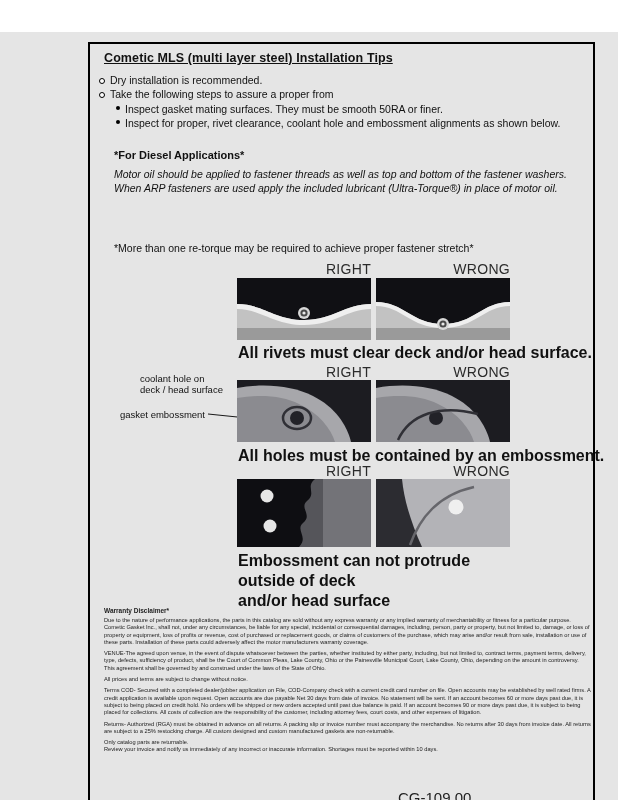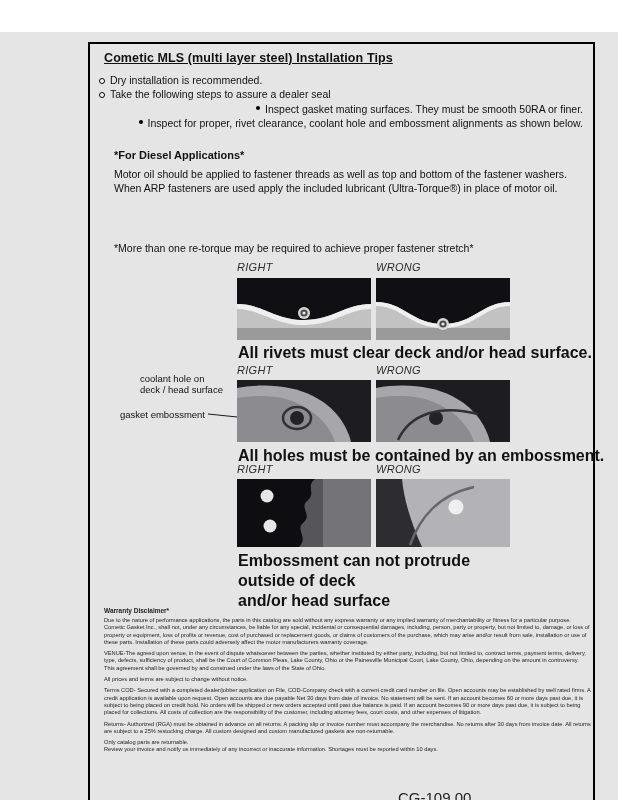--- a/index.html
+++ b/index.html
@@ -16,30 +16,30 @@
     font-size:12.5px; font-weight:bold; text-decoration:underline;
     letter-spacing:0.1px;
   }
   .tips { position:absolute; left:99px; top:42px; width:484px; font-size:10.5px; line-height:1.22; }
   .tip { display:flex; align-items:flex-start; margin-bottom:1.5px; }
   .tip .o {
     width:4px; height:4px; border:1px solid #000; border-radius:50%;
     margin:3.5px 5px 0 0; flex:0 0 auto; background:#fff;
   }
   .subtips { margin-left:17px; }
-  .subtip { display:flex; align-items:flex-start; margin-bottom:1.5px;justify-content:flex-end; }
+  .subtip { display:flex; align-items:flex-start; margin-bottom:1.5px; }
   .subtip .b {
     width:4px; height:4px; background:#000; border-radius:50%;
     margin:3.5px 5px 0 0; flex:0 0 auto;
   }
   .h-diesel { position:absolute; left:114px; top:117px; font-size:11px; font-weight:bold; }
   .para { position:absolute; font-size:10.5px; line-height:1.35; width:476px; left:114px; }
   .dg-label {
-    position:absolute; width:134px; text-align:left;
-    font-size:11px; color:#2b2b2b; letter-spacing:0.3px;font-style:italic;
+    position:absolute; width:134px; text-align:right;
+    font-size:14px; color:#2b2b2b; letter-spacing:0.3px;
   }
   .panel { position:absolute; width:134px; line-height:0; }
   .caption { position:absolute; font-size:16px; color:#111;font-weight:bold; }
   .pre { white-space:pre-line; }
   .annot { position:absolute; font-size:9.5px; line-height:1.18; color:#111; }
   .leader { position:absolute; }
   .disc { position:absolute; left:104px; top:575px; width:488px; color:#1c1c1c; }
   .disc .dh { font-size:6.5px; font-weight:bold; margin-bottom:3px; }
   .disc .dp { font-size:5.7px; line-height:1.28; margin-bottom:4px; text-align:left; }
   .footer { position:absolute; left:398px; top:757px; font-size:15px; color:#222; }
@@ -52,36 +52,36 @@
 
   <div class="title">Cometic MLS (multi layer steel) Installation Tips</div>
 
   <div class="tips">
     <div class="tip">
       <span class="o"></span>
       <span>Dry installation is recommended.</span>
     </div>
     <div class="tip">
       <span class="o"></span>
-      <span>Take the following steps to assure a dealer seal</span>
+      <span>Take the following steps to assure a proper from</span>
     </div>
     <div class="subtips">
       <div class="subtip">
         <span class="b"></span>
         <span>Inspect gasket mating surfaces.  They must be smooth 50RA or finer.</span>
       </div>
       <div class="subtip">
         <span class="b"></span>
         <span>Inspect for proper, rivet clearance, coolant hole and embossment alignments as shown below.</span>
       </div>
     </div>
   </div>
 
   <div class="h-diesel">*For Diesel Applications*</div>
-  <div class="para" style="top:135px;">Motor oil should be applied to fastener threads as well as top and bottom of the fastener washers. When ARP fasteners are used apply the included lubricant (Ultra-Torque®) in place of motor oil.</div>
+  <div class="para" style="top:135px;font-style:italic;">Motor oil should be applied to fastener threads as well as top and bottom of the fastener washers. When ARP fasteners are used apply the included lubricant (Ultra-Torque®) in place of motor oil.</div>
   <div class="para" style="top:209px;">*More than one re-torque may be required to achieve proper fastener stretch*</div>
 
   <div class="dg-label" style="left:237px; top:229px;">RIGHT</div>
   <div class="dg-label" style="left:376px; top:229px;">WRONG</div>
   <div class="panel" style="left:237px; top:246px;">
     <svg width="134" height="62" viewBox="0 0 134 62">
       <rect width="134" height="62" fill="#c2c2c2"></rect>
       <rect y="50" width="134" height="12" fill="#9a9a9a"></rect>
       <path d="M0,0 H134 V26 C108,26 96,42 67,42 C38,42 26,26 0,26 Z" fill="#101014"></path>
       <path d="M0,26 C26,26 38,42 67,42 C96,42 108,26 134,26 V31 C110,31 98,47 67,47 C36,47 24,31 0,31 Z" fill="#efefef"></path>

